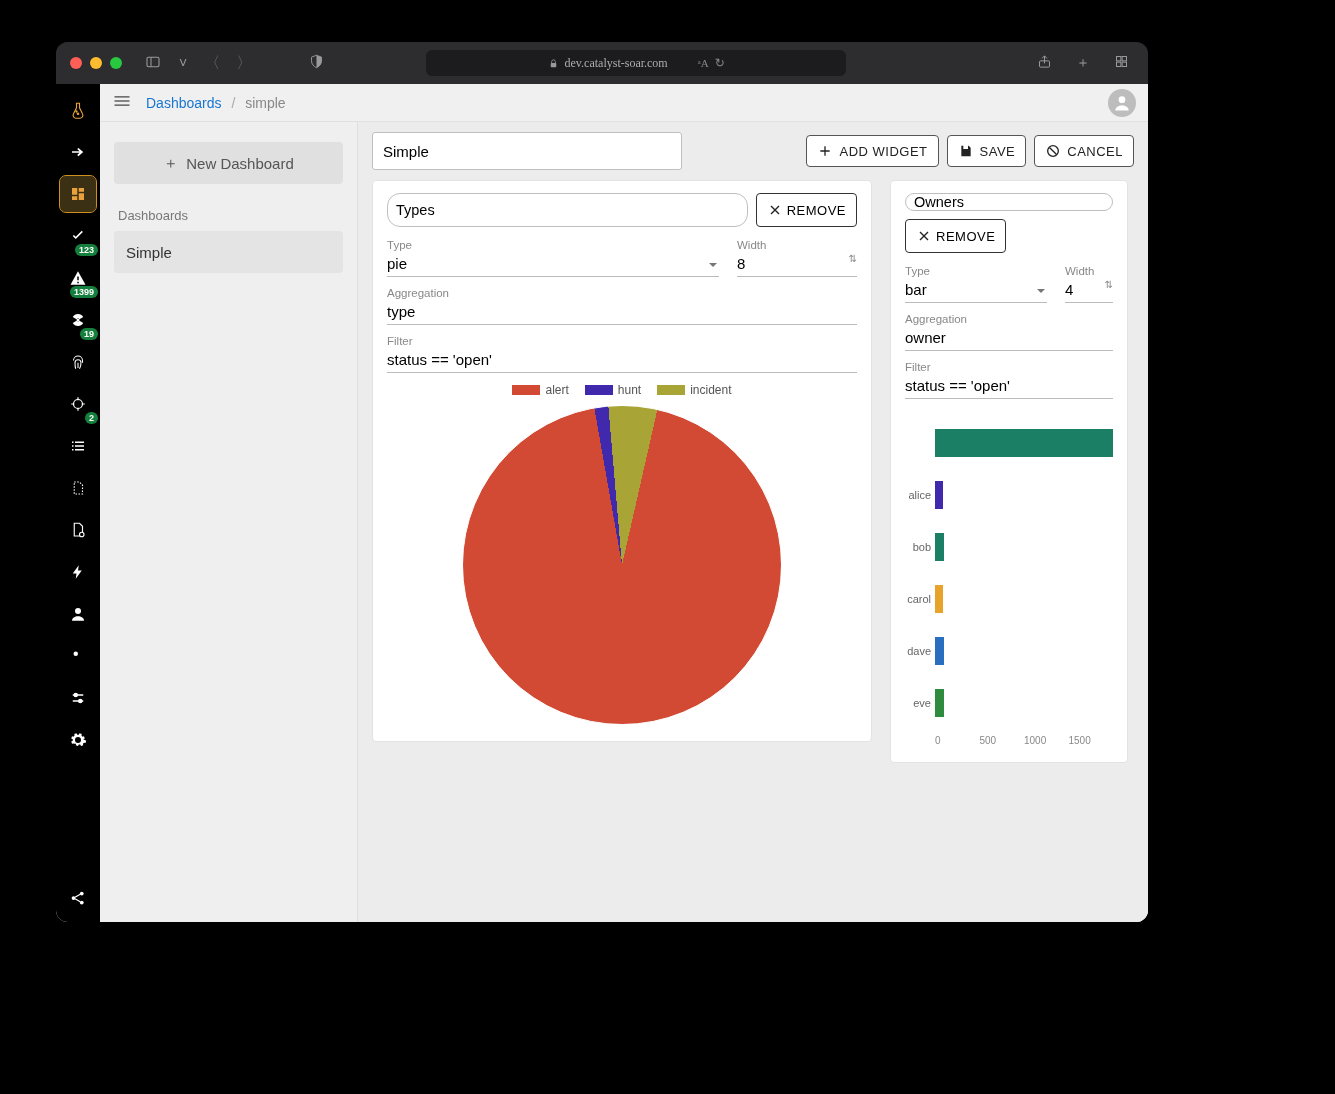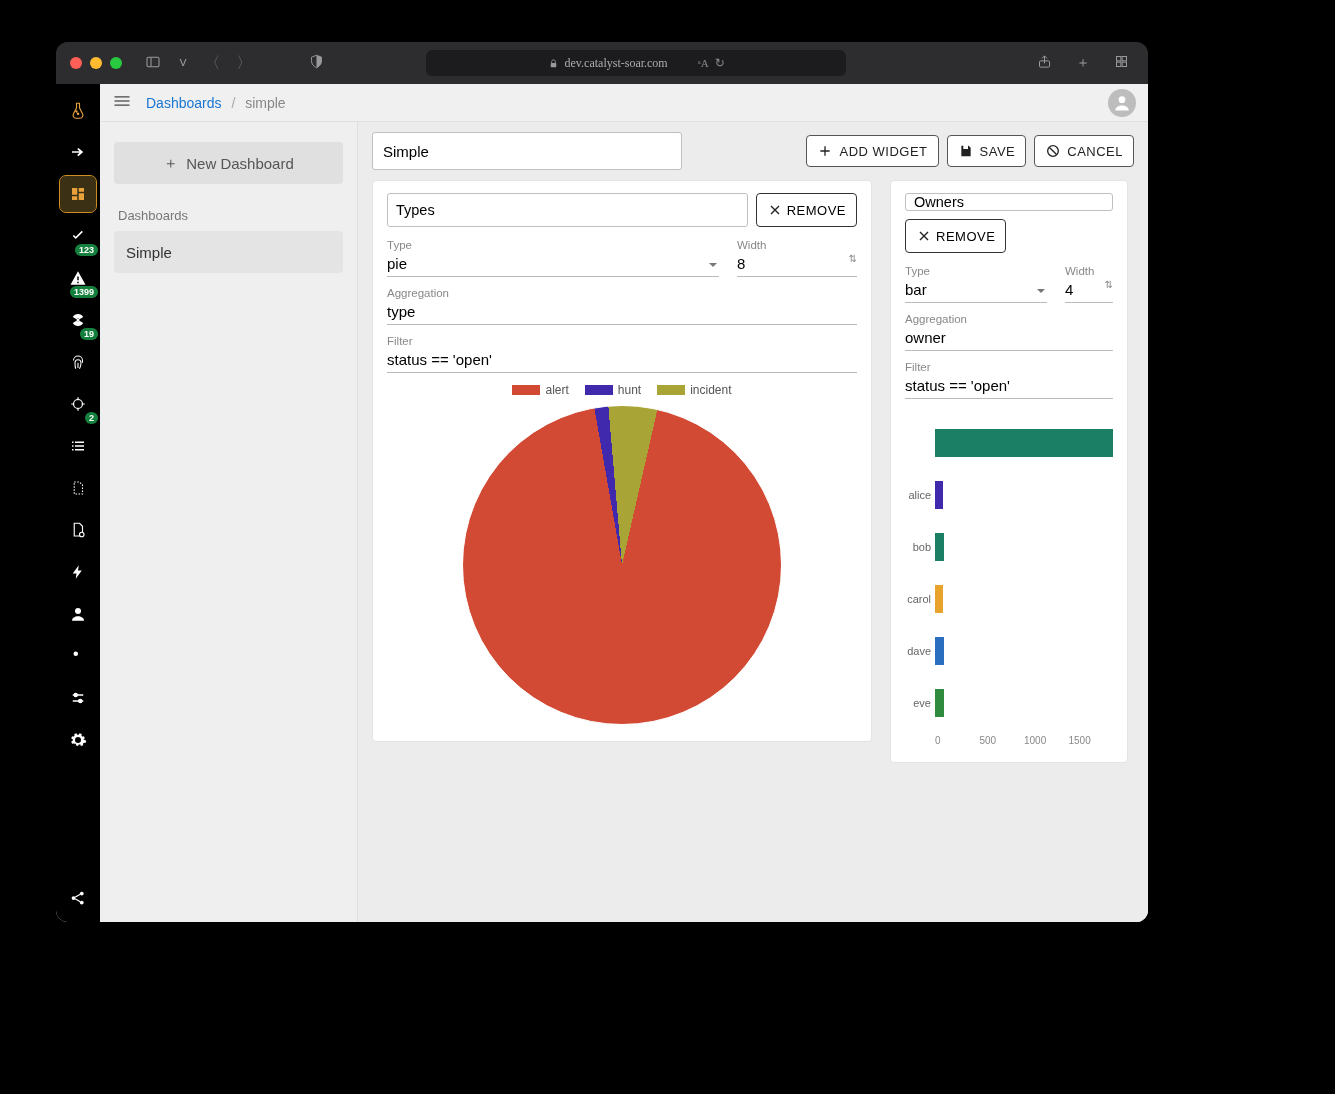--- a/index.html
+++ b/index.html
@@ -88,21 +88,21 @@
   }
   .btn svg { width:16px; height:16px; }
   .widgets { display:flex; gap:18px; align-items:flex-start; }
   .widget {
     background:#fff; border:1px solid #e3e3e3; border-radius:4px; padding:12px 14px 16px;
   }
   .widget.w8 { flex:0 0 500px; }
   .widget.w4 { flex:0 0 238px; }
   .whead { display:flex; gap:8px; margin-bottom:12px; }
   .wname {
-    flex:1; height:34px; border:1px solid #bfbfbf; border-radius:3px; padding:0 8px; font-size:14.5px;
+    flex:1; height:34px; border:1px solid #bfbfbf; border-radius:13px; padding:0 8px; font-size:14.5px;
   }
   .removebtn {
     height:34px; border:1px solid #333; border-radius:4px; background:#fff; padding:16px 10px;
     display:flex; align-items:center; gap:4px; font-size:13px; letter-spacing:0.5px; cursor:pointer;
   }
   .frow { display:flex; gap:18px; margin-bottom:10px; }
   .fcol { flex:1; }
   .fcol.narrow { flex:0 0 120px; }
   .fcol.narrow2 { flex:0 0 48px; }
   .flabel { font-size:11.5px; color:#888; margin-bottom:2px; }

